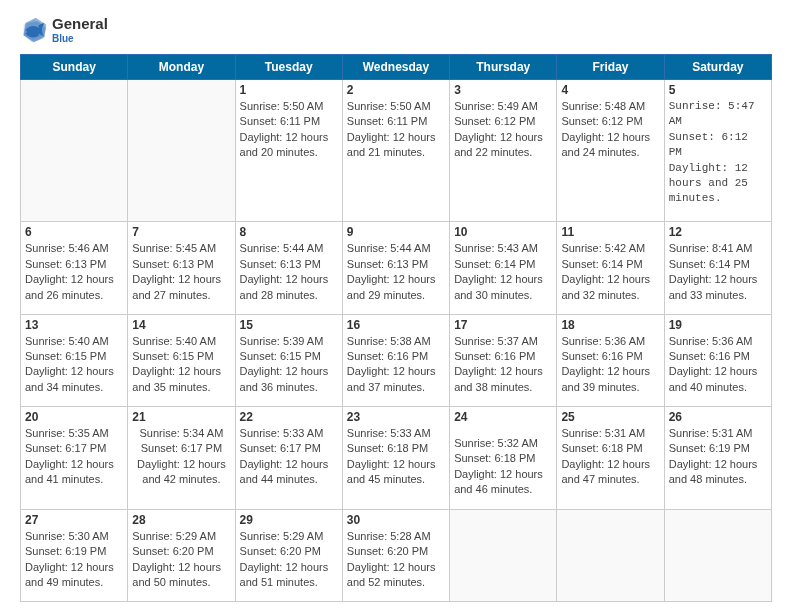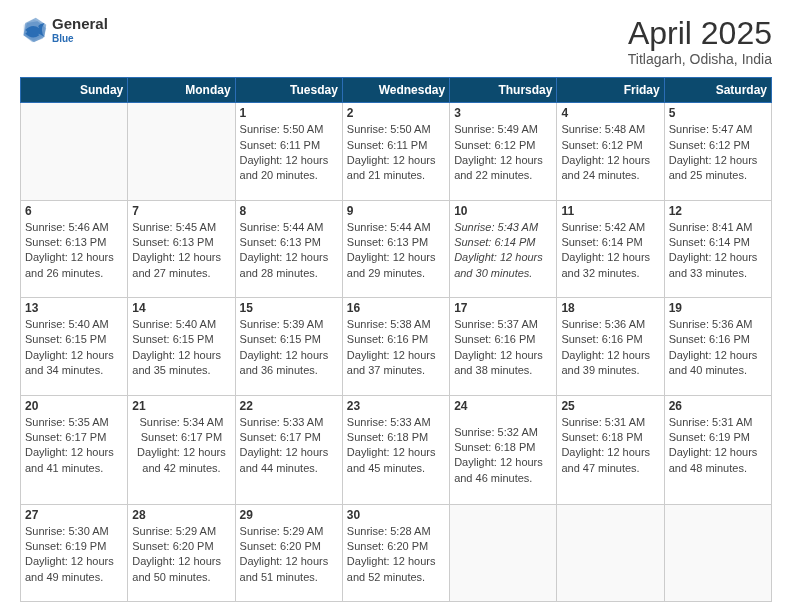--- a/index.html
+++ b/index.html
@@ -59,26 +59,26 @@
     .subtitle {
       font-size: 14px;
       color: #555;
     }
     .calendar-table {
       width: 100%;
       border-collapse: collapse;
       flex: 1;
     }
     .calendar-table th {
-      background-color: #0c4a6e;
+      background-color: #0369a1;
       color: #fff;
       font-size: 12px;
       font-weight: bold;
       padding: 5px 4px;
-      text-align: right;
+      text-align: center;
       border: 1px solid #2a6db5;
     }
     .calendar-table td {
       border: 1px solid #ccc;
       vertical-align: top;
       padding: 3px 4px;
       width: calc(100% / 7);
       font-size: 9.5px;
       color: #333;
       background: #fff;
@@ -111,24 +111,20 @@
         <polygon points="18,2 30,10 28,24 16,30 4,22 6,8" fill="#2a6db5" opacity="0.5"></polygon>
         <polygon points="22,4 32,14 28,28 14,32 2,22 6,8" fill="none"></polygon>
 
         <path d="M6 16 Q14 8 22 14 Q18 10 28 8 Q22 16 28 24 Q18 18 22 22 Q14 28 6 20 Q10 18 6 16Z" fill="#2a6db5"></path>
       </svg>
       <div class="logo-text">
         <span class="logo-general">General</span>
         <span class="logo-blue">Blue</span>
       </div>
     </div>
-    <div class="title-section">
-      <div class="main-title">April 2025</div>
-      <div class="subtitle">Titlagarh, Odisha, India</div>
-    </div>
   </div>
 
   <table class="calendar-table">
     <thead>
       <tr>
       <th>Sunday</th>
           <th>Monday</th>
           <th>Tuesday</th>
           <th>Wednesday</th>
           <th>Thursday</th>
@@ -159,21 +155,21 @@
 Daylight: 12 hours and 22 minutes.</div>
           </td>
           <td>
             <div class="day-number">4</div>
             <div class="day-info" style="white-space: pre-line;">Sunrise: 5:48 AM
 Sunset: 6:12 PM
 Daylight: 12 hours and 24 minutes.</div>
           </td>
           <td>
             <div class="day-number">5</div>
-            <div class="day-info" style="white-space: pre-line;">Sunrise: 5:47 AM
+            <div class="day-info" style="white-space: pre-line; font-family: Liberation Mono, monospace;">Sunrise: 5:47 AM
 Sunset: 6:12 PM
 Daylight: 12 hours and 25 minutes.</div>
           </td>
         </tr>
         <tr>
           <td>
             <div class="day-number">6</div>
             <div class="day-info" style="white-space: pre-line;">Sunrise: 5:46 AM
 Sunset: 6:13 PM
 Daylight: 12 hours and 26 minutes.</div>
@@ -191,21 +187,21 @@
 Daylight: 12 hours and 28 minutes.</div>
           </td>
           <td>
             <div class="day-number">9</div>
             <div class="day-info" style="white-space: pre-line;">Sunrise: 5:44 AM
 Sunset: 6:13 PM
 Daylight: 12 hours and 29 minutes.</div>
           </td>
           <td>
             <div class="day-number">10</div>
-            <div class="day-info" style="white-space: pre-line; font-style: italic;">Sunrise: 5:43 AM
+            <div class="day-info" style="white-space: pre-line;">Sunrise: 5:43 AM
 Sunset: 6:14 PM
 Daylight: 12 hours and 30 minutes.</div>
           </td>
           <td>
             <div class="day-number">11</div>
             <div class="day-info" style="white-space: pre-line;">Sunrise: 5:42 AM
 Sunset: 6:14 PM
 Daylight: 12 hours and 32 minutes.</div>
           </td>
           <td>

